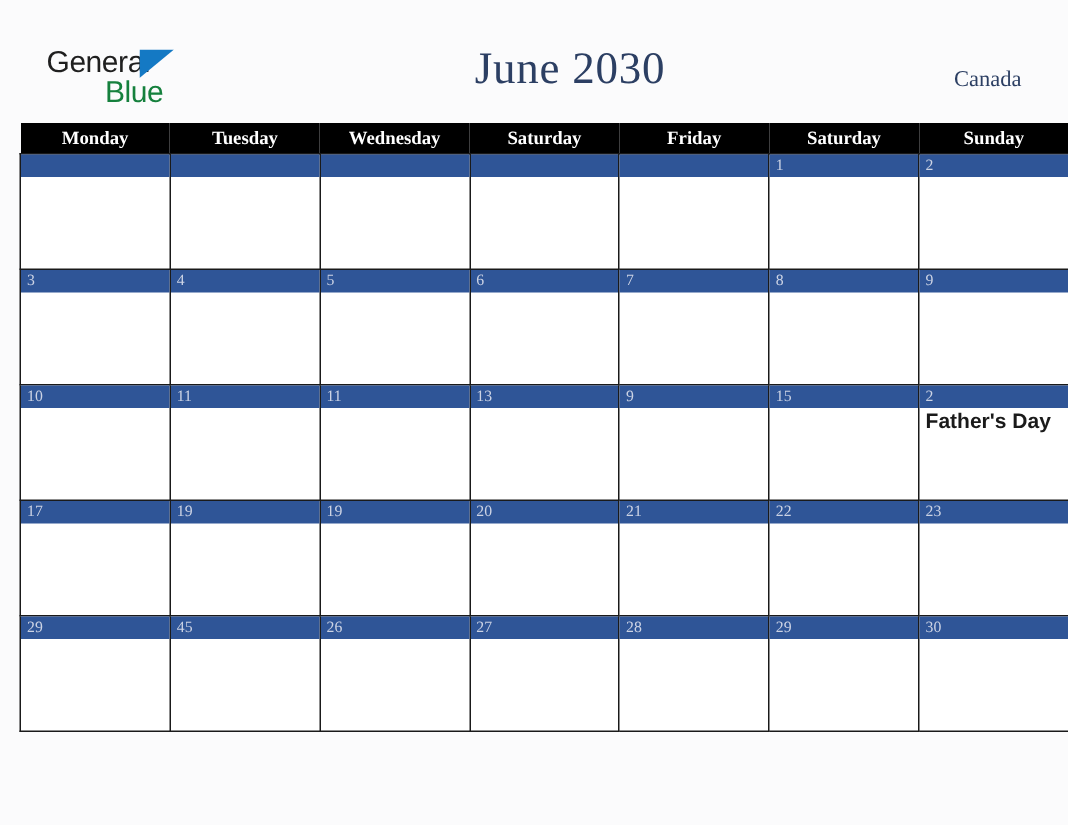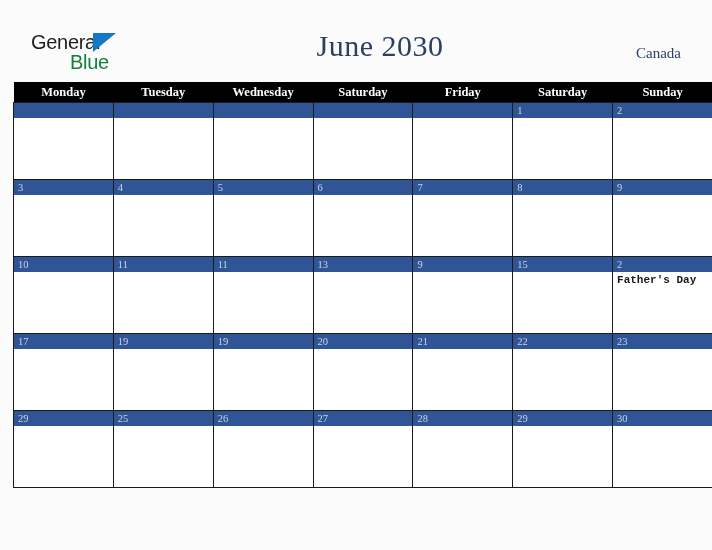--- a/index.html
+++ b/index.html
@@ -143,24 +143,24 @@
     padding-left: 4px;
     box-sizing: border-box;
     font-family: "Liberation Serif", "DejaVu Serif", serif;
     overflow: hidden;
   }
 
   .events {
     padding: 3px 3px 0 4px;
   }
   .event {
-    font-size: 11px;
+    font-size: 14px;
     line-height: 11px;
     color: #1a1a1a;
-    font-family: Liberation Mono, monospace;
+    font-family: Liberation Sans, sans-serif;
     font-weight: bold;
   }
 </style>
 </head>
 <body>
 
 <div class="page">
 
   <div class="topbar">
 
@@ -371,21 +371,21 @@
         </tr>
         <tr>
           <td>
             <div class="cell">
               <div class="daybar">29</div>
               <div class="events"></div>
             </div>
           </td>
           <td>
             <div class="cell">
-              <div class="daybar">25</div>
+              <div class="daybar">45</div>
               <div class="events"></div>
             </div>
           </td>
           <td>
             <div class="cell">
               <div class="daybar">26</div>
               <div class="events"></div>
             </div>
           </td>
           <td>

